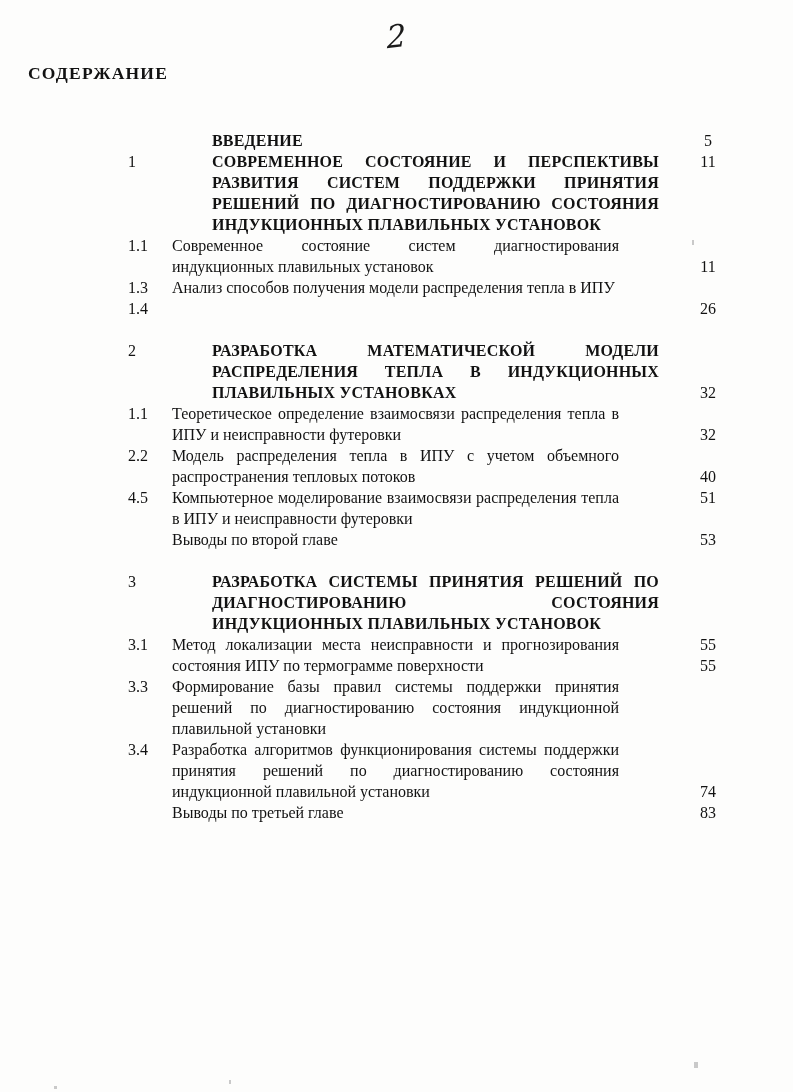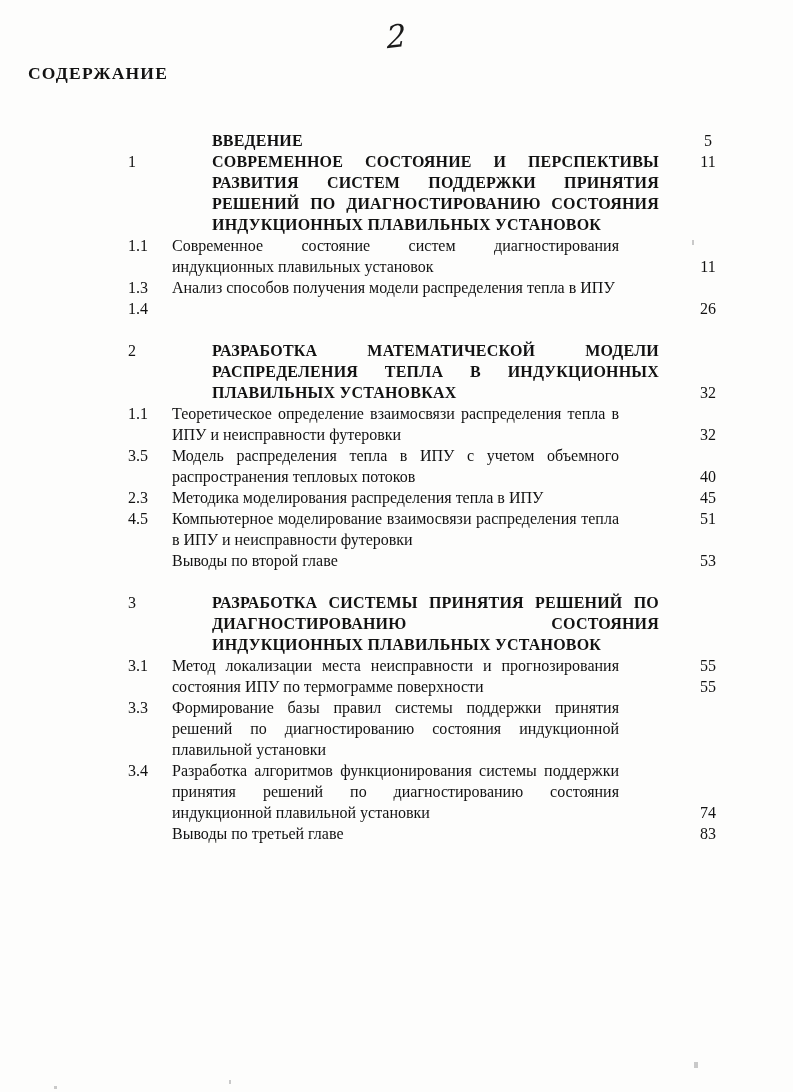--- a/index.html
+++ b/index.html
@@ -179,35 +179,26 @@
         <div class="num">1.1</div>
         <div class="body">
           <div class="text">Теоретическое определение взаимосвязи распределения тепла в ИПУ и неисправности футеровки</div>
           <div class="pages">
             <div class="blank"></div>
             <div>32</div>
           </div>
         </div>
       </div>
       <div class="entry">
-        <div class="num">3.5</div>
+        <div class="num">2.2</div>
         <div class="body">
           <div class="text">Модель распределения тепла в ИПУ с учетом объемного распространения тепловых потоков</div>
           <div class="pages">
             <div class="blank"></div>
             <div>40</div>
-          </div>
-        </div>
-      </div>
-      <div class="entry">
-        <div class="num">2.3</div>
-        <div class="body">
-          <div class="text">Методика моделирования распределения тепла в ИПУ</div>
-          <div class="pages">
-            <div>45</div>
           </div>
         </div>
       </div>
       <div class="entry">
         <div class="num">4.5</div>
         <div class="body">
           <div class="text">Компьютерное моделирование взаимосвязи распределения тепла в ИПУ и неисправности футеровки</div>
           <div class="pages">
             <div>51</div>
             <div class="blank"></div>

